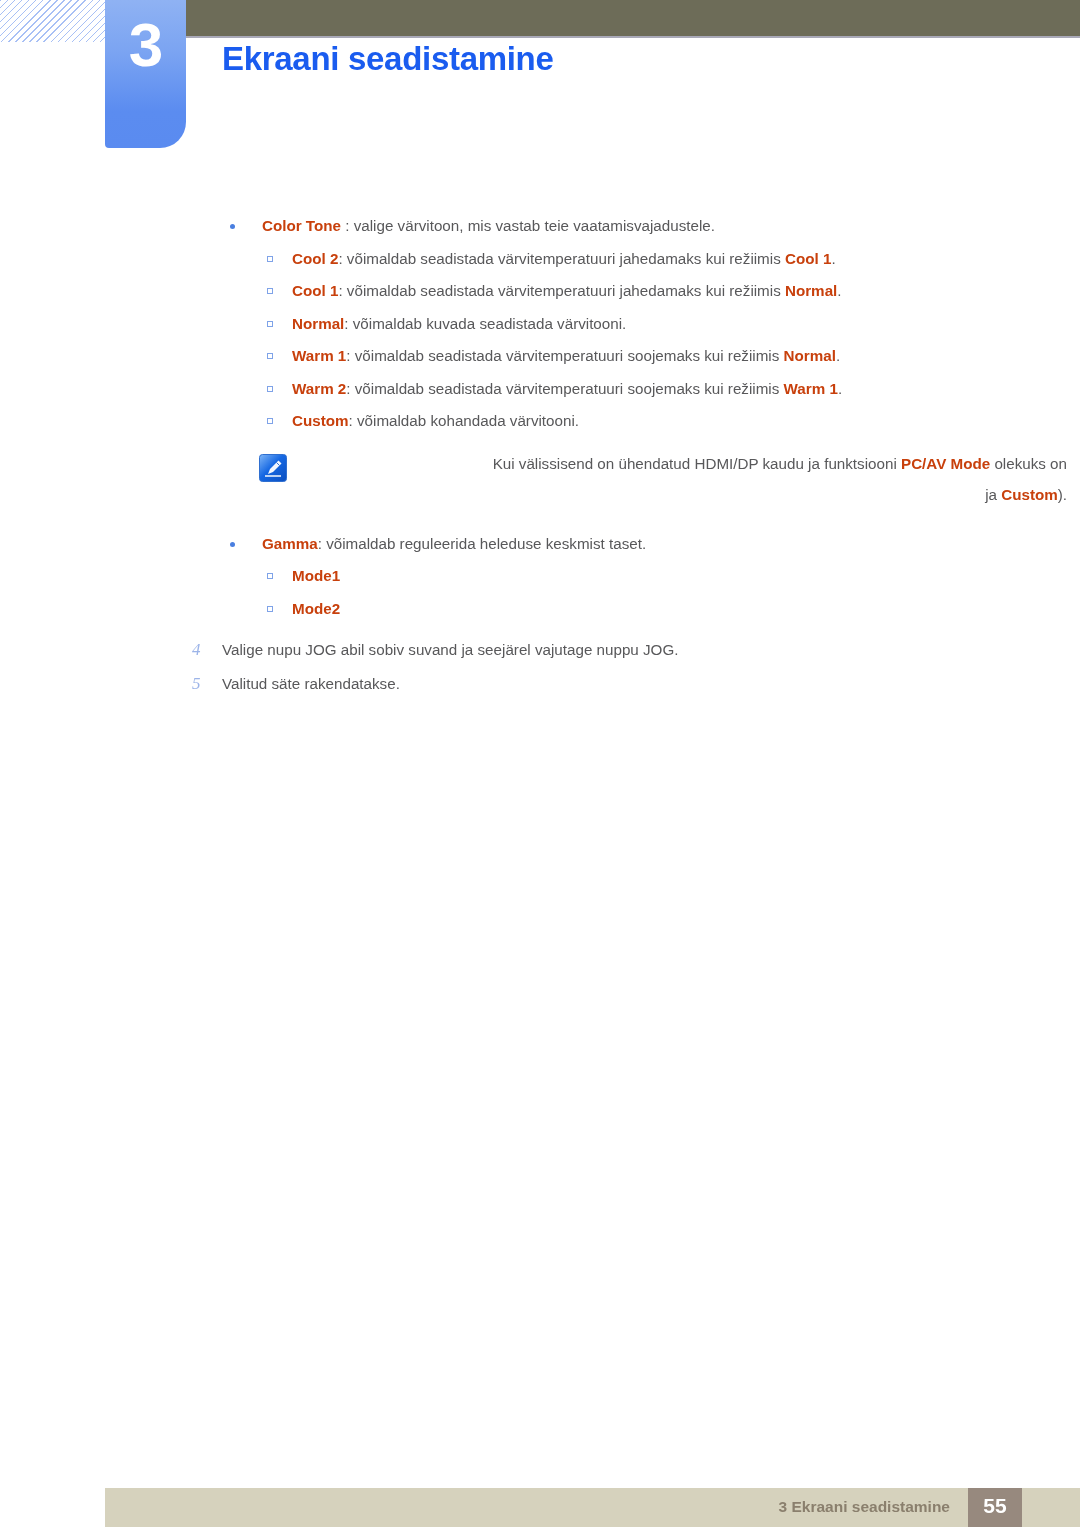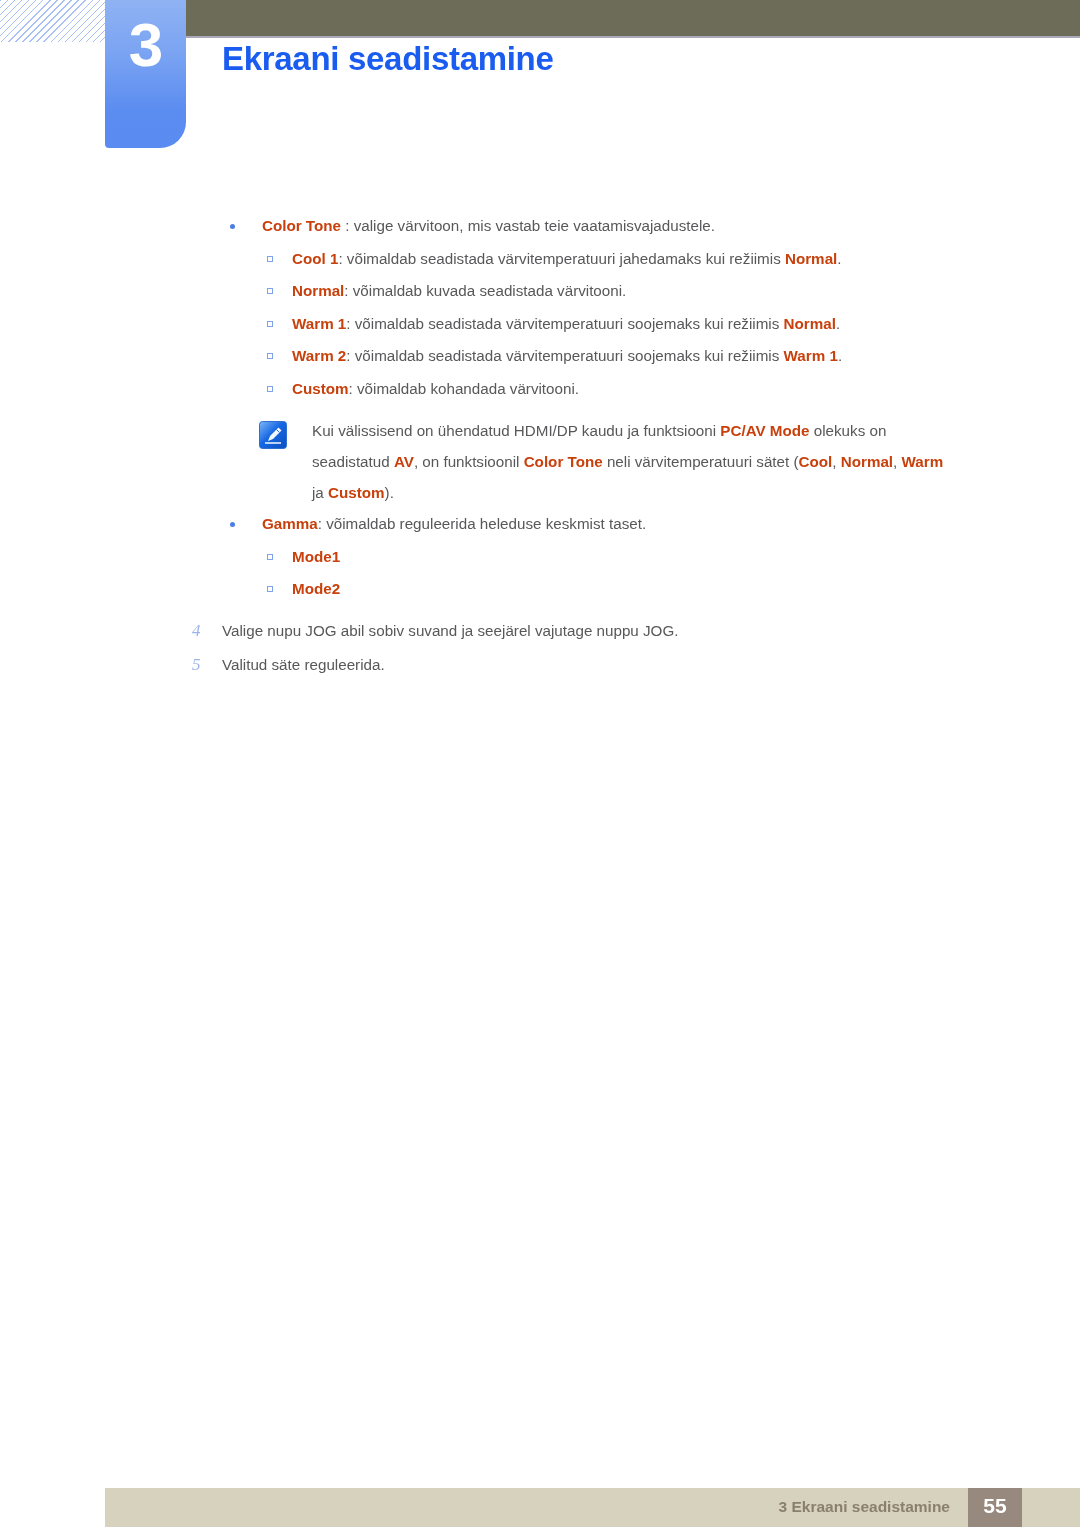--- a/index.html
+++ b/index.html
@@ -121,20 +121,21 @@
     position: absolute;
     left: 259px;
     top: 6px;
     width: 28px; height: 28px;
   }
   .note-line {
     font-size: 15.2px;
     color: #58585a;
     line-height: 31px;
     white-space: nowrap;
+    text-align: right;
   }
 
   
   .step {
     position: relative;
     padding-left: 222px;
     font-size: 15.2px;
     color: #58585a;
     line-height: 34px;
     white-space: nowrap;
@@ -195,20 +196,23 @@
   <div class="chapter-num">3</div>
 </div>
 <div class="chapter-title">Ekraani seadistamine</div>
 
 <div class="content">
 
   <div class="row lvl1">
     <span class="bullet-dot"></span><span class="kw">Color Tone</span><span> : valige värvitoon, mis vastab teie vaatamisvajadustele.</span>
   </div>
 
+  <div class="row lvl2">
+    <span class="bullet-sq"></span><span class="kw">Cool 2</span><span>: võimaldab seadistada värvitemperatuuri jahedamaks kui režiimis </span><span class="kw">Cool 1</span><span>.</span>
+  </div>
 
   <div class="row lvl2">
     <span class="bullet-sq"></span><span class="kw">Cool 1</span><span>: võimaldab seadistada värvitemperatuuri jahedamaks kui režiimis </span><span class="kw">Normal</span><span>.</span>
   </div>
 
   <div class="row lvl2">
     <span class="bullet-sq"></span><span class="kw">Normal</span><span>: võimaldab kuvada seadistada värvitooni.</span>
   </div>
 
   <div class="row lvl2">
@@ -235,21 +239,20 @@
         </defs>
         <rect x="0.5" y="0.5" width="27" height="27" rx="3" ry="3" fill="url(#ng)" stroke="#2f6fd0" stroke-width="1"></rect>
         <path d="M19.5 6.5 L11 15 L9 20 L14 18 L22.5 9.5 Z" fill="#ffffff" opacity="0.95"></path>
         <path d="M6 22 L22 22" stroke="#ffffff" stroke-width="1.6" opacity="0.9" fill="none"></path>
         <path d="M17.5 8.5 L20.5 11.5" stroke="#2f6fd0" stroke-width="1" fill="none"></path>
       </svg>
     </span>
 
     <div class="note-line"><span>Kui välissisend on ühendatud HDMI/DP kaudu ja funktsiooni </span><span class="kw">PC/AV Mode</span><span> olekuks on</span></div>
 
-    <div class="note-line"><span>seadistatud </span><span class="kw">AV</span><span>, on funktsioonil </span><span class="kw">Color Tone</span><span> neli värvitemperatuuri sätet (</span><span class="kw">Cool</span><span>, </span><span class="kw">Normal</span><span>, </span><span class="kw">Warm</span></div>
 
     <div class="note-line"><span>ja </span><span class="kw">Custom</span><span>).</span></div>
   </div>
 
   <div class="row lvl1">
     <span class="bullet-dot"></span><span class="kw">Gamma</span><span>: võimaldab reguleerida heleduse keskmist taset.</span>
   </div>
 
   <div class="row lvl2">
     <span class="bullet-sq"></span><span class="kw">Mode1</span>
@@ -257,21 +260,21 @@
   <div class="row lvl2">
     <span class="bullet-sq"></span><span class="kw">Mode2</span>
   </div>
 
   <div class="spacer-8"></div>
 
   <div class="step">
     <span class="step-num">4</span><span>Valige nupu JOG abil sobiv suvand ja seejärel vajutage nuppu JOG.</span>
   </div>
   <div class="step">
-    <span class="step-num">5</span><span>Valitud säte reguleerida.</span>
+    <span class="step-num">5</span><span>Valitud säte rakendatakse.</span>
   </div>
 
 </div>
 
 <div class="footer-bar"></div>
 <div class="footer-text">3 Ekraani seadistamine</div>
 <div class="page-badge"></div>
 <div class="page-num">55</div>
 
 </body></html>

